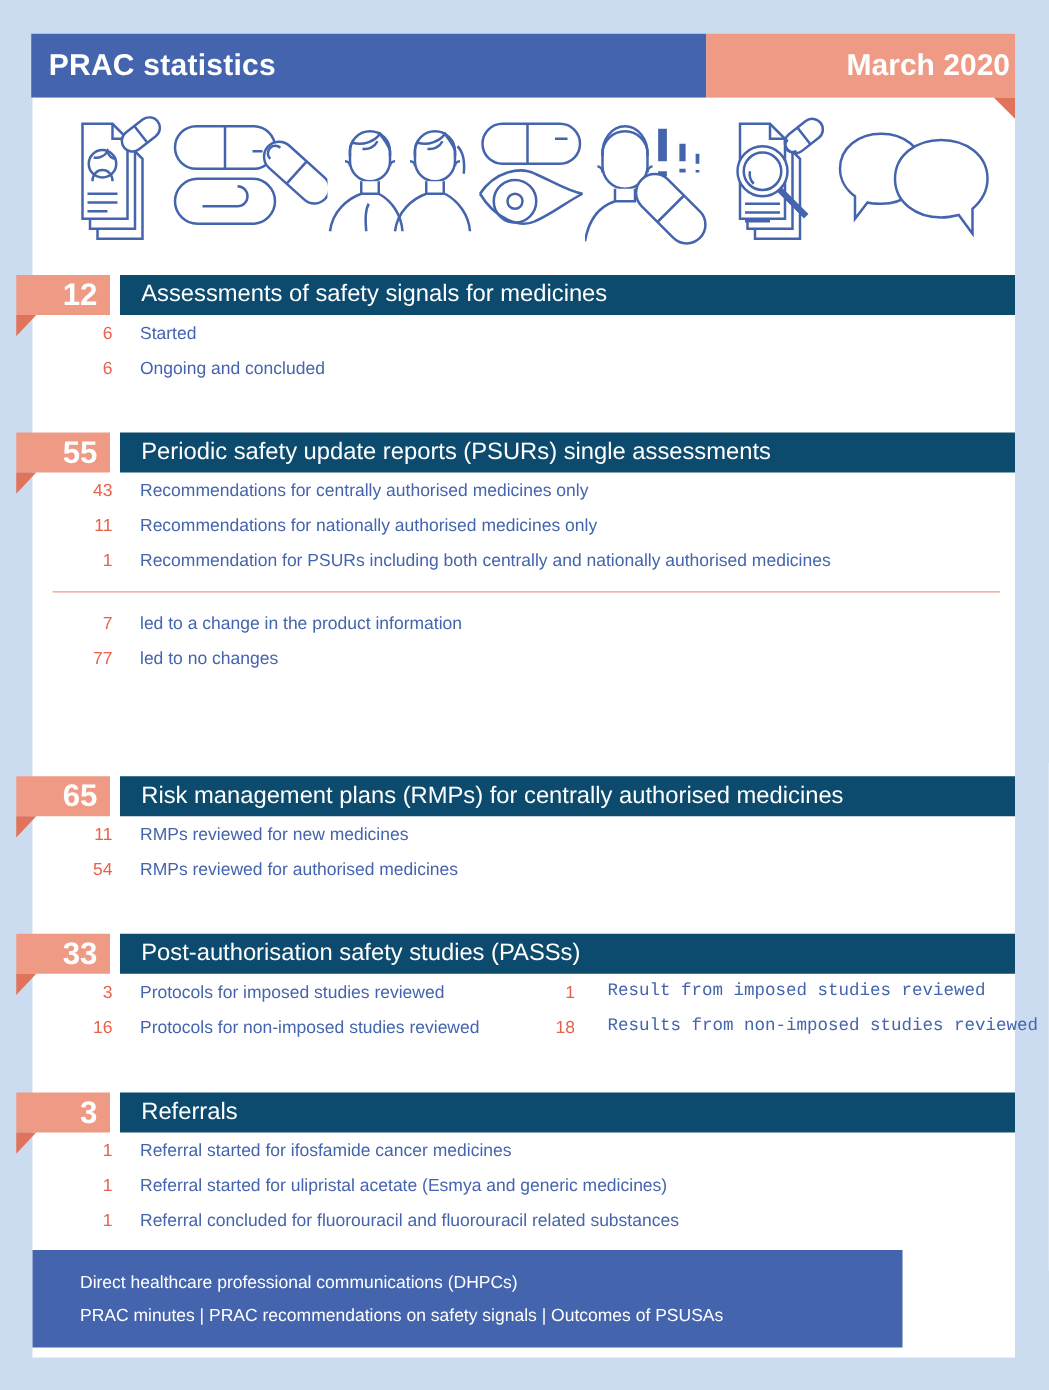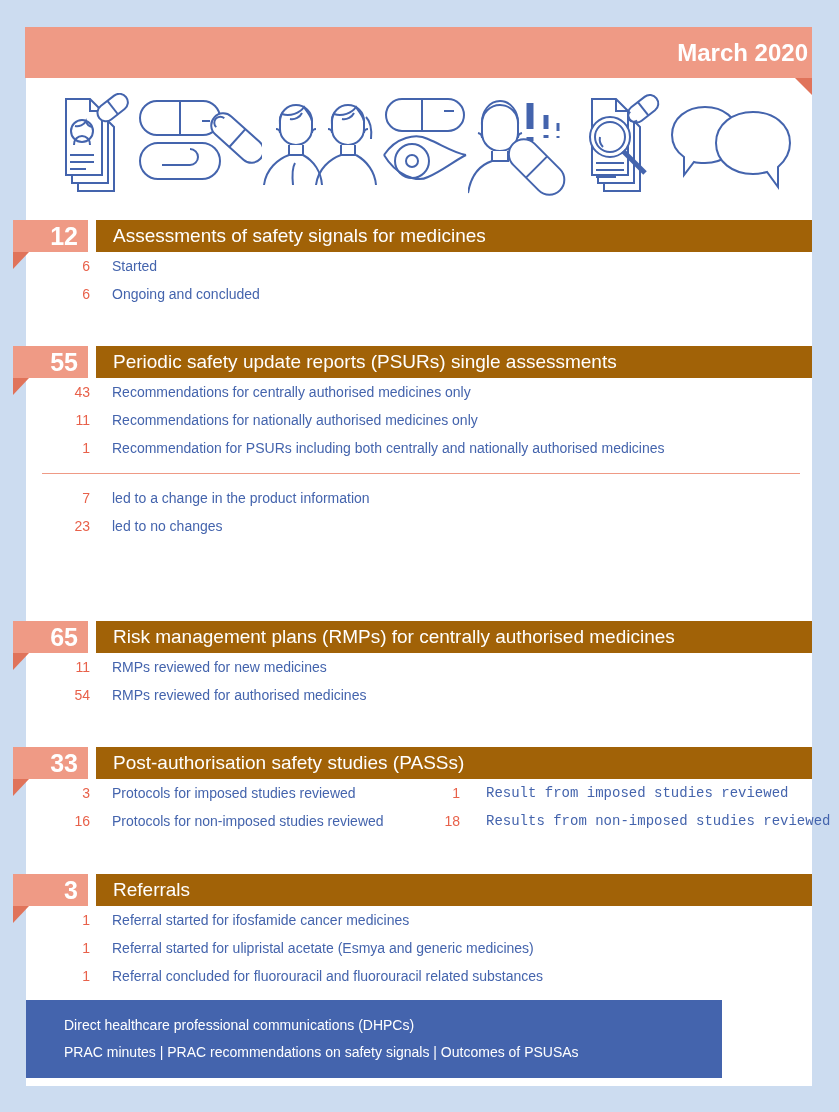--- a/index.html
+++ b/index.html
@@ -57,21 +57,21 @@
     font-size:25px;font-weight:bold;line-height:32px;
     text-align:right;padding-right:10px;box-sizing:border-box;
   }
   .badge-fold{
     position:absolute;left:13px;top:32px;width:0;height:0;
     border-right:16px solid transparent;
     border-top:17px solid #e0735a;
   }
   .sec-title{
     position:absolute;left:96px;top:0;right:27px;height:32px;
-    background:#a16207;color:#ffffff;font-size:19px;
+    background:#0c4a6e;color:#ffffff;font-size:19px;
     line-height:32px;padding-left:17px;box-sizing:border-box;
     white-space:nowrap;overflow:hidden;
   }
 
   .rows{position:absolute;left:0;top:32px;width:839px;}
   .row{position:relative;height:28px;}
   .num{
     position:absolute;left:40px;width:50px;text-align:right;
     color:#e8614a;font-size:14px;line-height:28px;
   }
@@ -100,20 +100,21 @@
   .footer-line{font-size:14px;line-height:27px;white-space:nowrap;}
 </style>
 </head>
 <body>
 
 <div class="page">
 
   <div class="panel"></div>
 
   <div class="header">
+    <div class="header-title">PRAC statistics</div>
     <div class="header-date-wrap">
       <div class="header-date">March 2020</div>
       <div class="header-fold"></div>
     </div>
   </div>
 
   <div class="icon-strip">
 
     <span>
       <svg width="80" height="105" viewBox="0 0 80 105" fill="none" stroke="#4464ad" stroke-width="2">
@@ -265,21 +266,21 @@
         <span class="lbl">Recommendation for PSURs including both centrally and nationally authorised medicines</span>
       </div>
       <div class="row" style="height:22px">
         <div class="divider" style="top:11px"></div>
       </div>
       <div class="row">
         <span class="num">7</span>
         <span class="lbl">led to a change in the product information</span>
       </div>
       <div class="row">
-        <span class="num">23</span>
+        <span class="num">77</span>
         <span class="lbl">led to no changes</span>
       </div>
     </div>
   </div>
 
   <div class="section" style="top:621px">
     <div class="sec-head">
       <div class="badge">65</div>
       <div class="badge-fold"></div>
       <div class="sec-title">Risk management plans (RMPs) for centrally authorised medicines</div>

